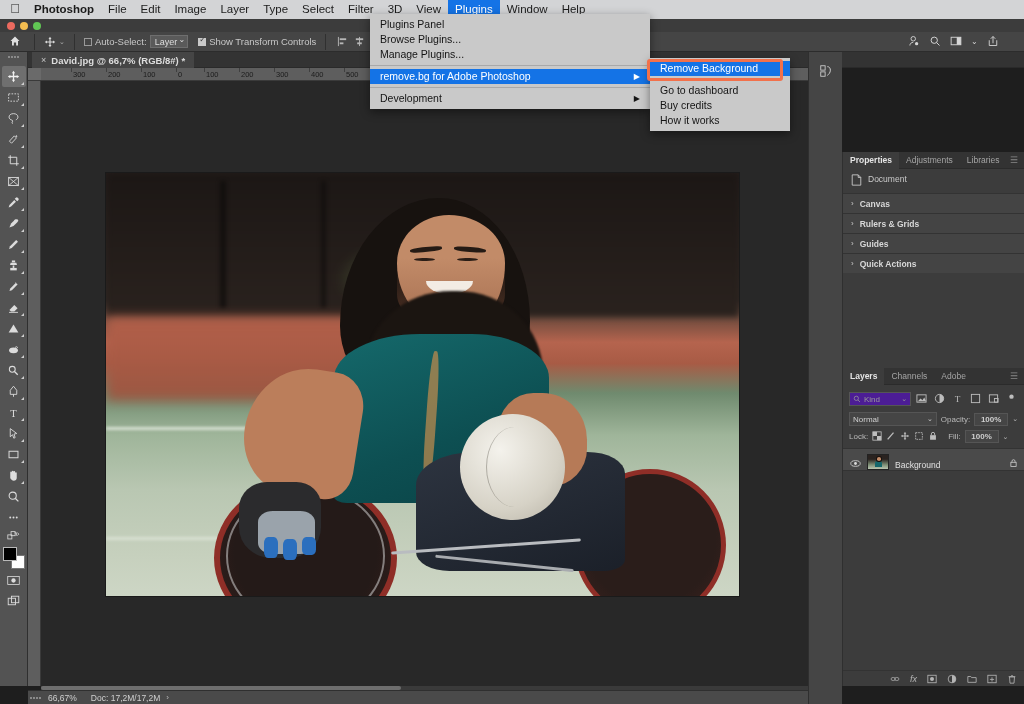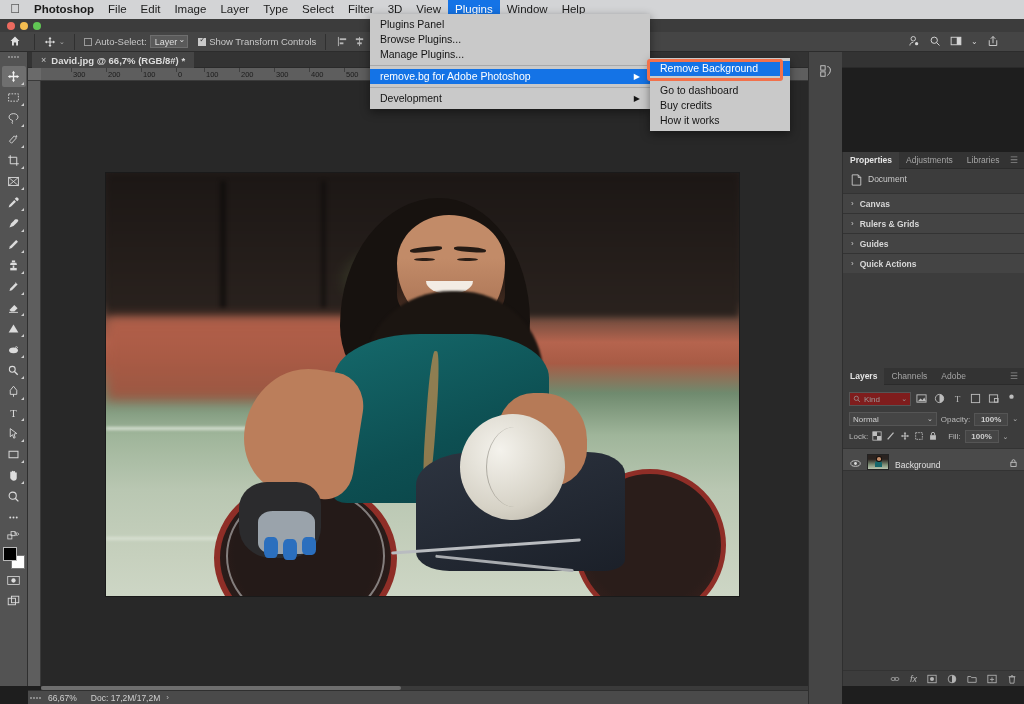--- a/index.html
+++ b/index.html
@@ -212,21 +212,21 @@
     display: flex; align-items: center; gap: 6px; height: 20px; padding: 0 8px;
     font-size: 8.5px; font-weight: bold; color: #d8d8d8;
     border-top: 1px solid #333; background: #444;
   }
   .prop-row .arw { font-size: 8px; font-weight: normal; opacity: .9; }
   .prop-fill { background: #3c3c3c; }
 
   
   #layersPanel { top: 368px; height: 318px; }
   .lay-filter { display: flex; align-items: center; gap: 5px; padding: 5px 6px 4px; }
-  .lay-kind { width: 62px; height: 14px; background: #7f1d1d; border: 1px solid #555;
+  .lay-kind { width: 62px; height: 14px; background: #4c1d95; border: 1px solid #555;
     display: flex; align-items: center; gap: 3px; padding: 0 3px; font-size: 8px; color: #9a9a9a; position: relative;}
   .lay-kind .kchev{margin-left:auto;font-size:7px;}
   .lay-icons { display: flex; align-items: center; gap: 7px; color: #bdbdbd; }
   .lay-icons svg{width:11px;height:11px;}
   .lay-mode { display: flex; align-items: center; gap: 4px; padding: 0 6px 4px; font-size: 8px; color: #b9b9b9;}
   .blend { width: 88px; height: 14px; background: #454545; border: 1px solid #555;
     display:flex;align-items:center;padding:0 3px;font-size:8px;color:#cfcfcf;position:relative;}
   .blend .kchev{margin-left:auto;font-size:7px;}
   .opa { width: 34px; height: 13px; background: #454545; border: 1px solid #555; font-size: 8px;
     display:flex;align-items:center;justify-content:center;color:#cfcfcf;font-weight:bold;}

